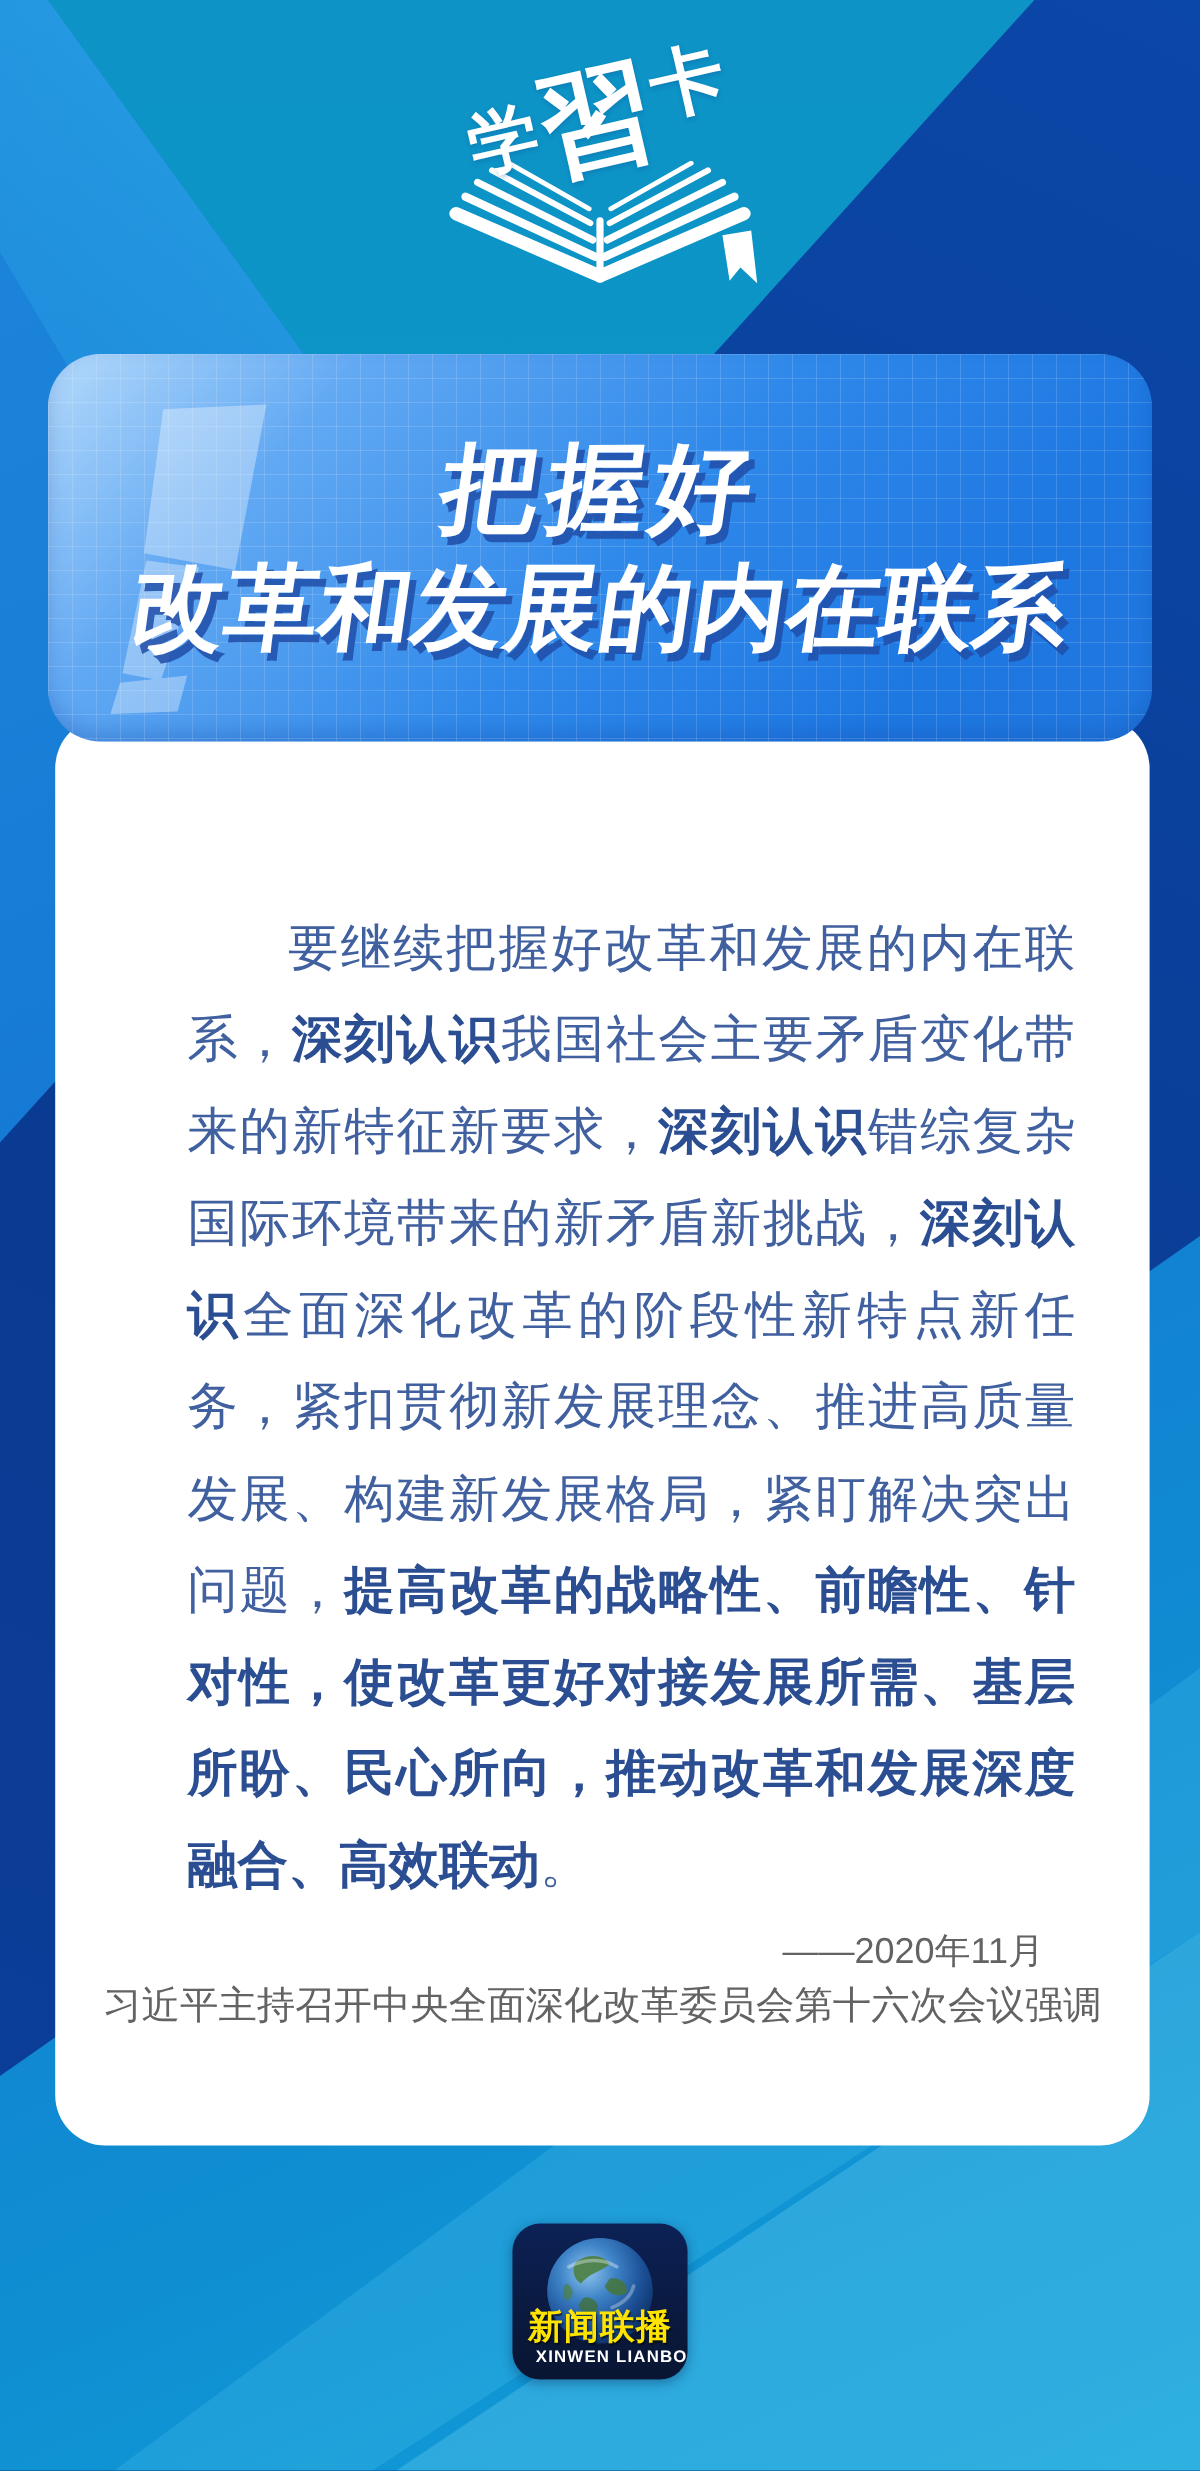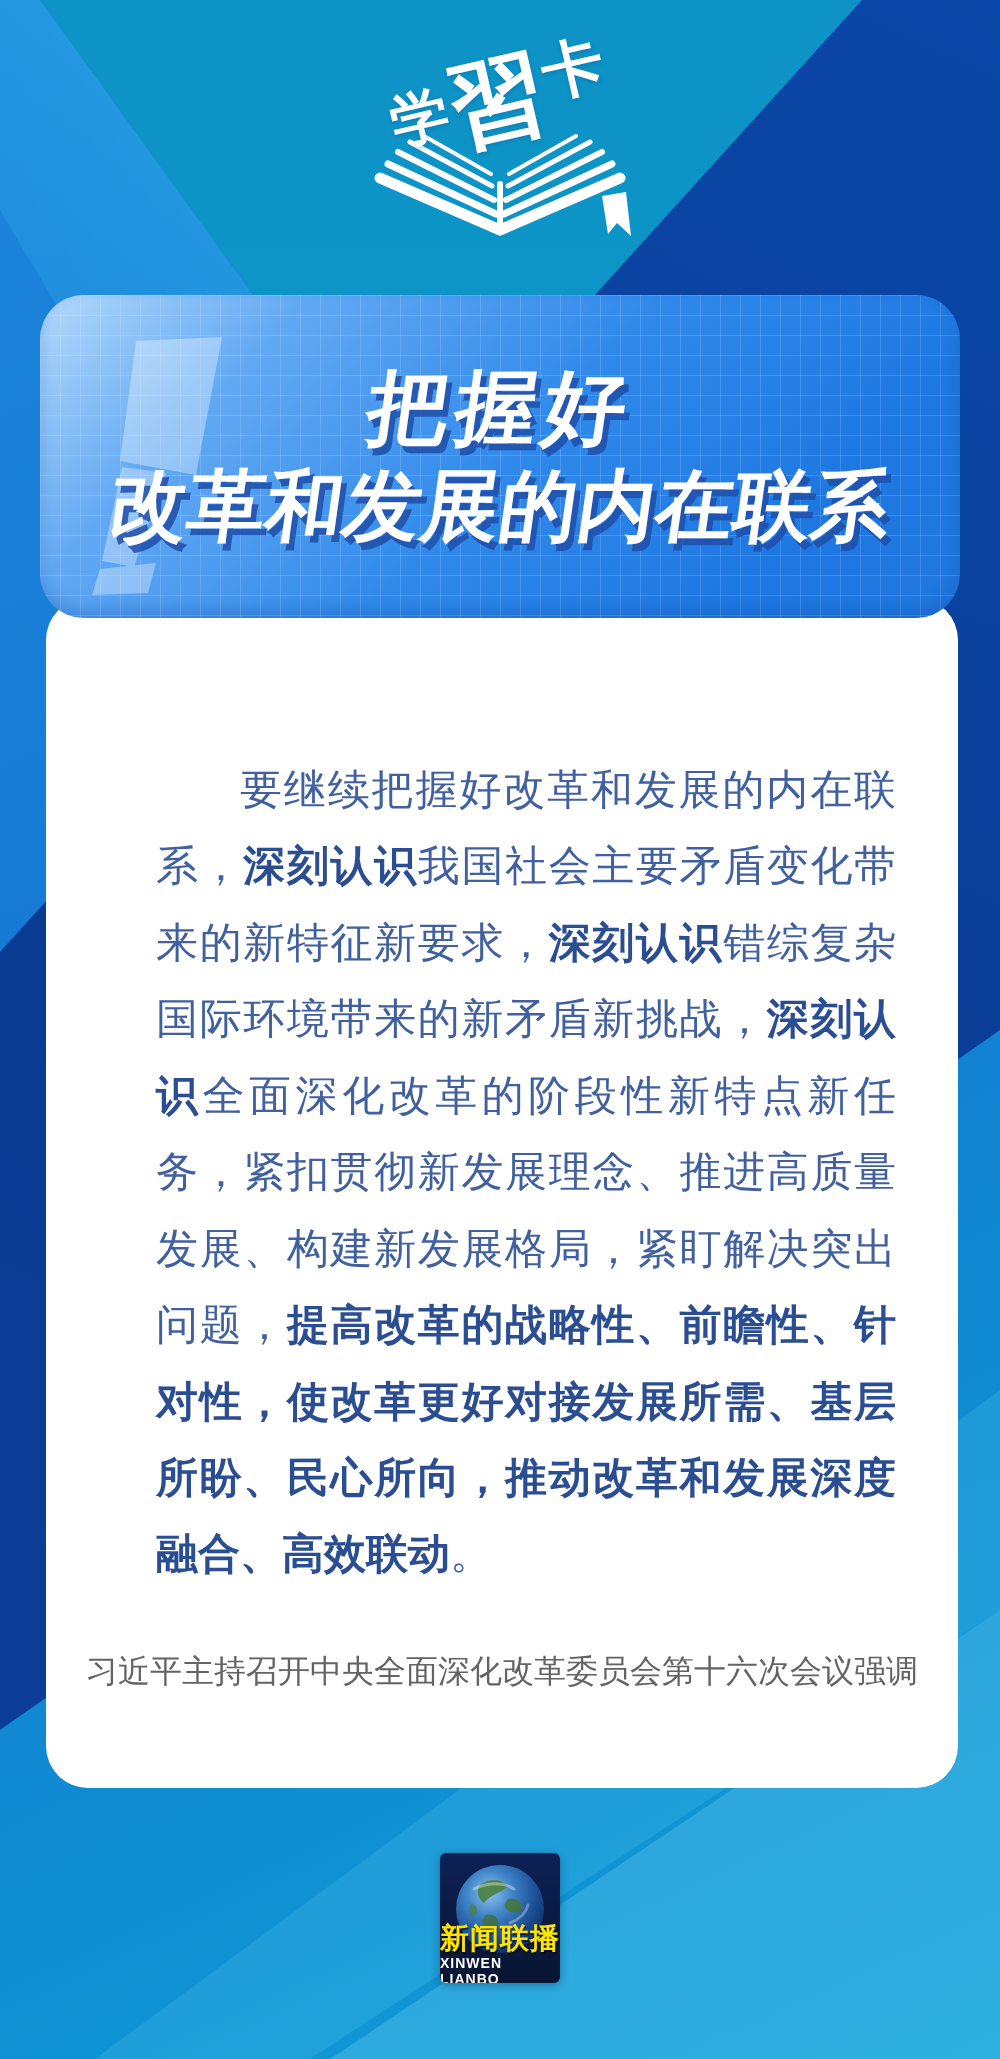--- a/index.html
+++ b/index.html
@@ -75,30 +75,30 @@
     word-break:break-all;
     margin-left:48px;
   }
   .quote-body .seg-bold{font-weight:700; color:#2b4e92;}
   .attr-date{position:absolute; right:88px; top:1008px; font-size:30px; color:#636363;}
   .attr-src{position:absolute; left:0; width:100%; top:1052px; text-align:center; font-size:32px; color:#636363;}
 
   
   .channel{
     position:absolute; left:50%; top:1853px; transform:translateX(-50%);
-    width:120px; height:130px; border-radius:6px; overflow:hidden; z-index:4;
+    width:146px; height:130px; border-radius:23px; overflow:hidden; z-index:4;
     background:linear-gradient(180deg,#0c2156 0%, #0a1a40 55%, #091532 100%);
     box-shadow:0 2px 10px rgba(5,20,60,.35);
     text-decoration:underline;
   }
   .channel svg.globe{position:absolute; left:50%; top:6px; transform:translateX(-50%);}
   .channel .cn{position:absolute; left:0; width:100%; top:66px; text-align:center;
     color:#ffe400; font-size:29px; font-weight:900; letter-spacing:1px;
     text-shadow:1px 2px 1px rgba(0,0,0,.55);}
-  .channel .latin{position:absolute; left:0; width:100%; top:102px; text-align:left;
+  .channel .latin{position:absolute; left:0; width:100%; top:102px; text-align:right;
     color:#ffffff; font-size:14px; font-weight:700; letter-spacing:1px;}
 </style>
 </head>
 <body>
 
 <div class="page">
 
   <div class="layer bg-cyanband"></div>
   <div class="layer bg-teal"></div>
   <div class="layer bg-teal2"></div>
@@ -134,20 +134,21 @@
       <polygon points="62,6 148,2 122,140 46,126" fill="#ffffff"></polygon>
       <polygon points="48,132 92,138 60,232 28,226" fill="#ffffff"></polygon>
       <polygon points="26,234 82,228 74,258 18,260" fill="#ffffff"></polygon>
     </svg>
     <div class="htitle l1">把握好</div>
     <div class="htitle l2">改革和发展的内在联系</div>
   </div>
 
   <div class="wcard">
     <p class="quote-body"><span>要继续把握好改革和发展的内在联系，</span><span class="seg-bold">深刻认识</span><span>我国社会主要矛盾变化带来的新特征新要求，</span><span class="seg-bold">深刻认识</span><span>错综复杂国际环境带来的新矛盾新挑战，</span><span class="seg-bold">深刻认识</span><span>全面深化改革的阶段性新特点新任务，紧扣贯彻新发展理念、推进高质量发展、构建新发展格局，紧盯解决突出问题，</span><span class="seg-bold">提高改革的战略性、前瞻性、针对性，使改革更好对接发展所需、基层所盼、民心所向，推动改革和发展深度融合、高效联动</span><span>。</span></p>
+    <div class="attr-date">——2020年11月</div>
     <div class="attr-src">习近平主持召开中央全面深化改革委员会第十六次会议强调</div>
   </div>
 
   <div class="channel">
     <svg class="globe" width="100" height="100" viewBox="0 0 100 100">
       <defs>
         <radialGradient id="gsea" cx="38%" cy="32%" r="75%">
           <stop offset="0%" stop-color="#8ec4ec"></stop>
           <stop offset="35%" stop-color="#3f84c8"></stop>
           <stop offset="70%" stop-color="#1c5096"></stop>

